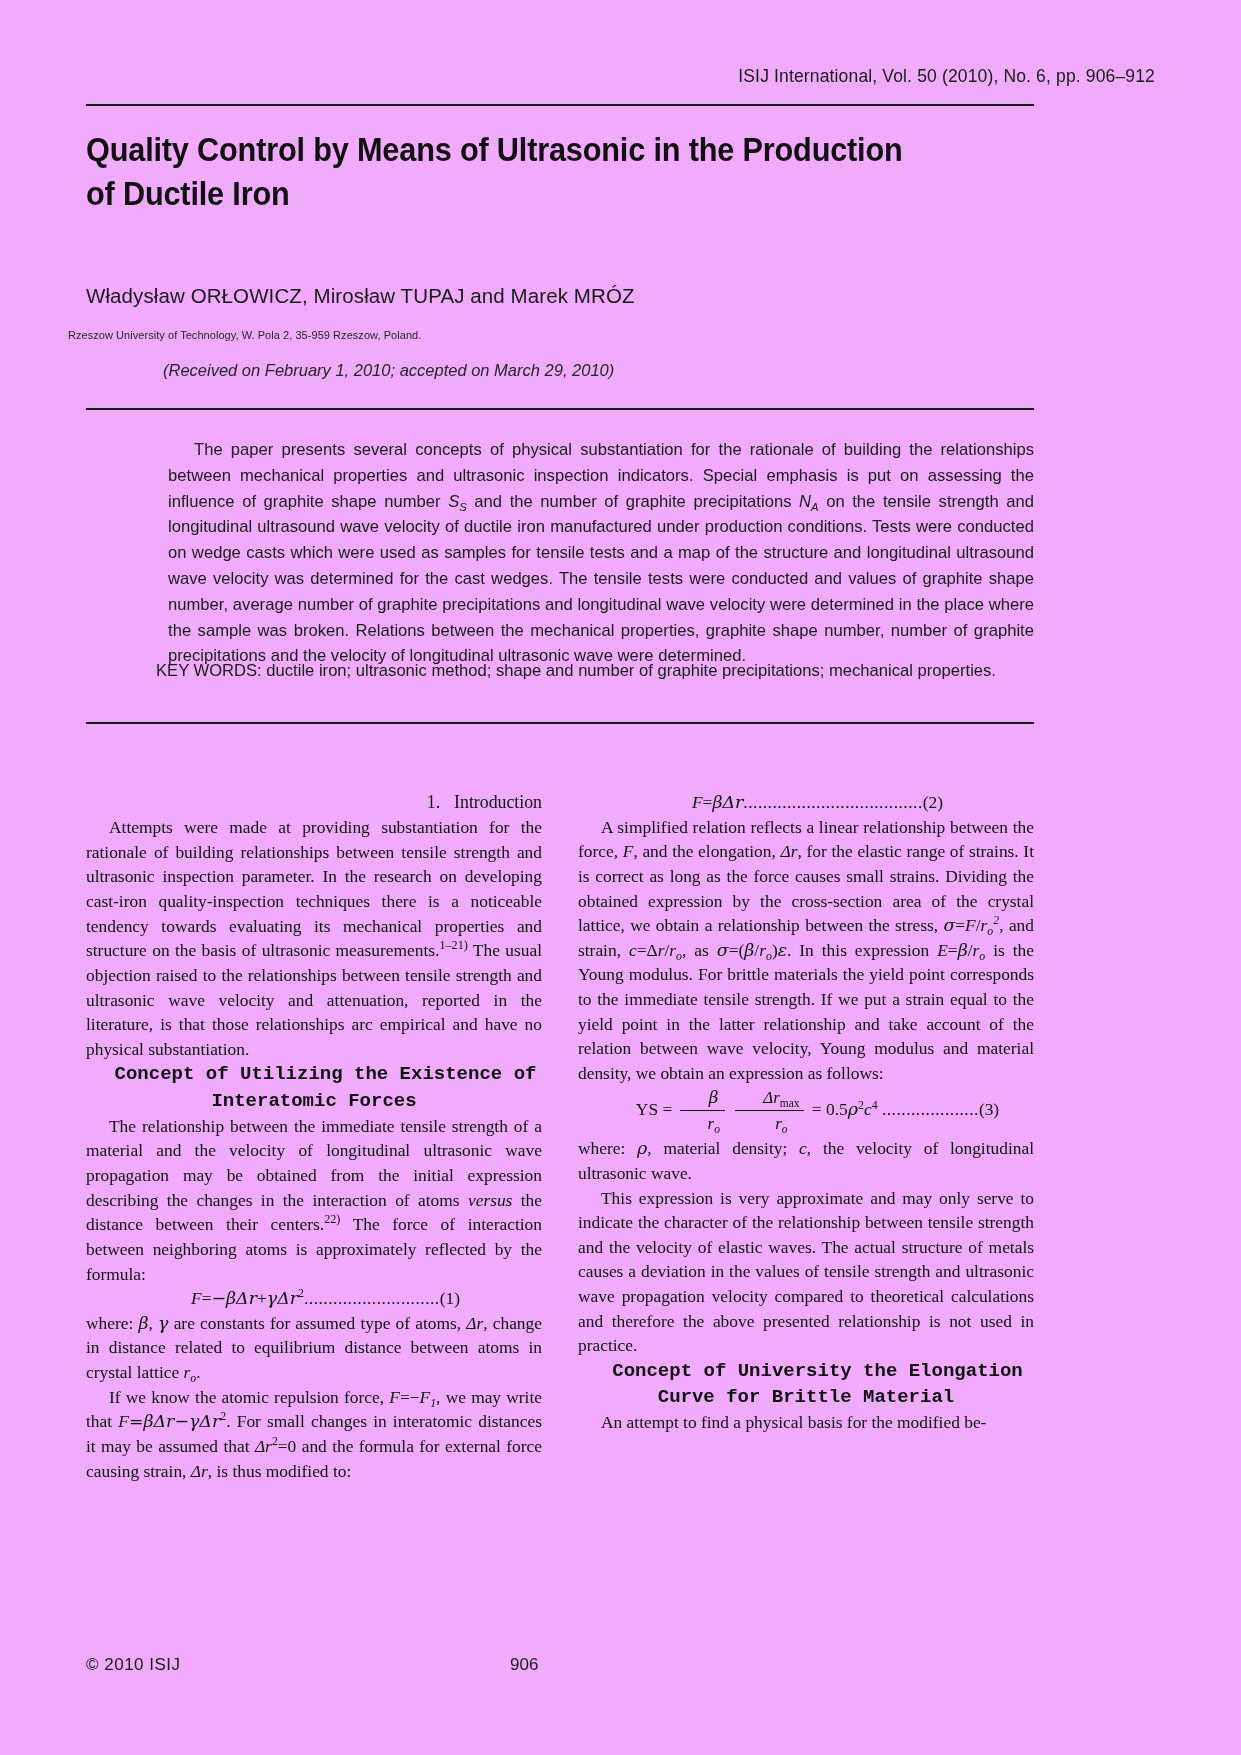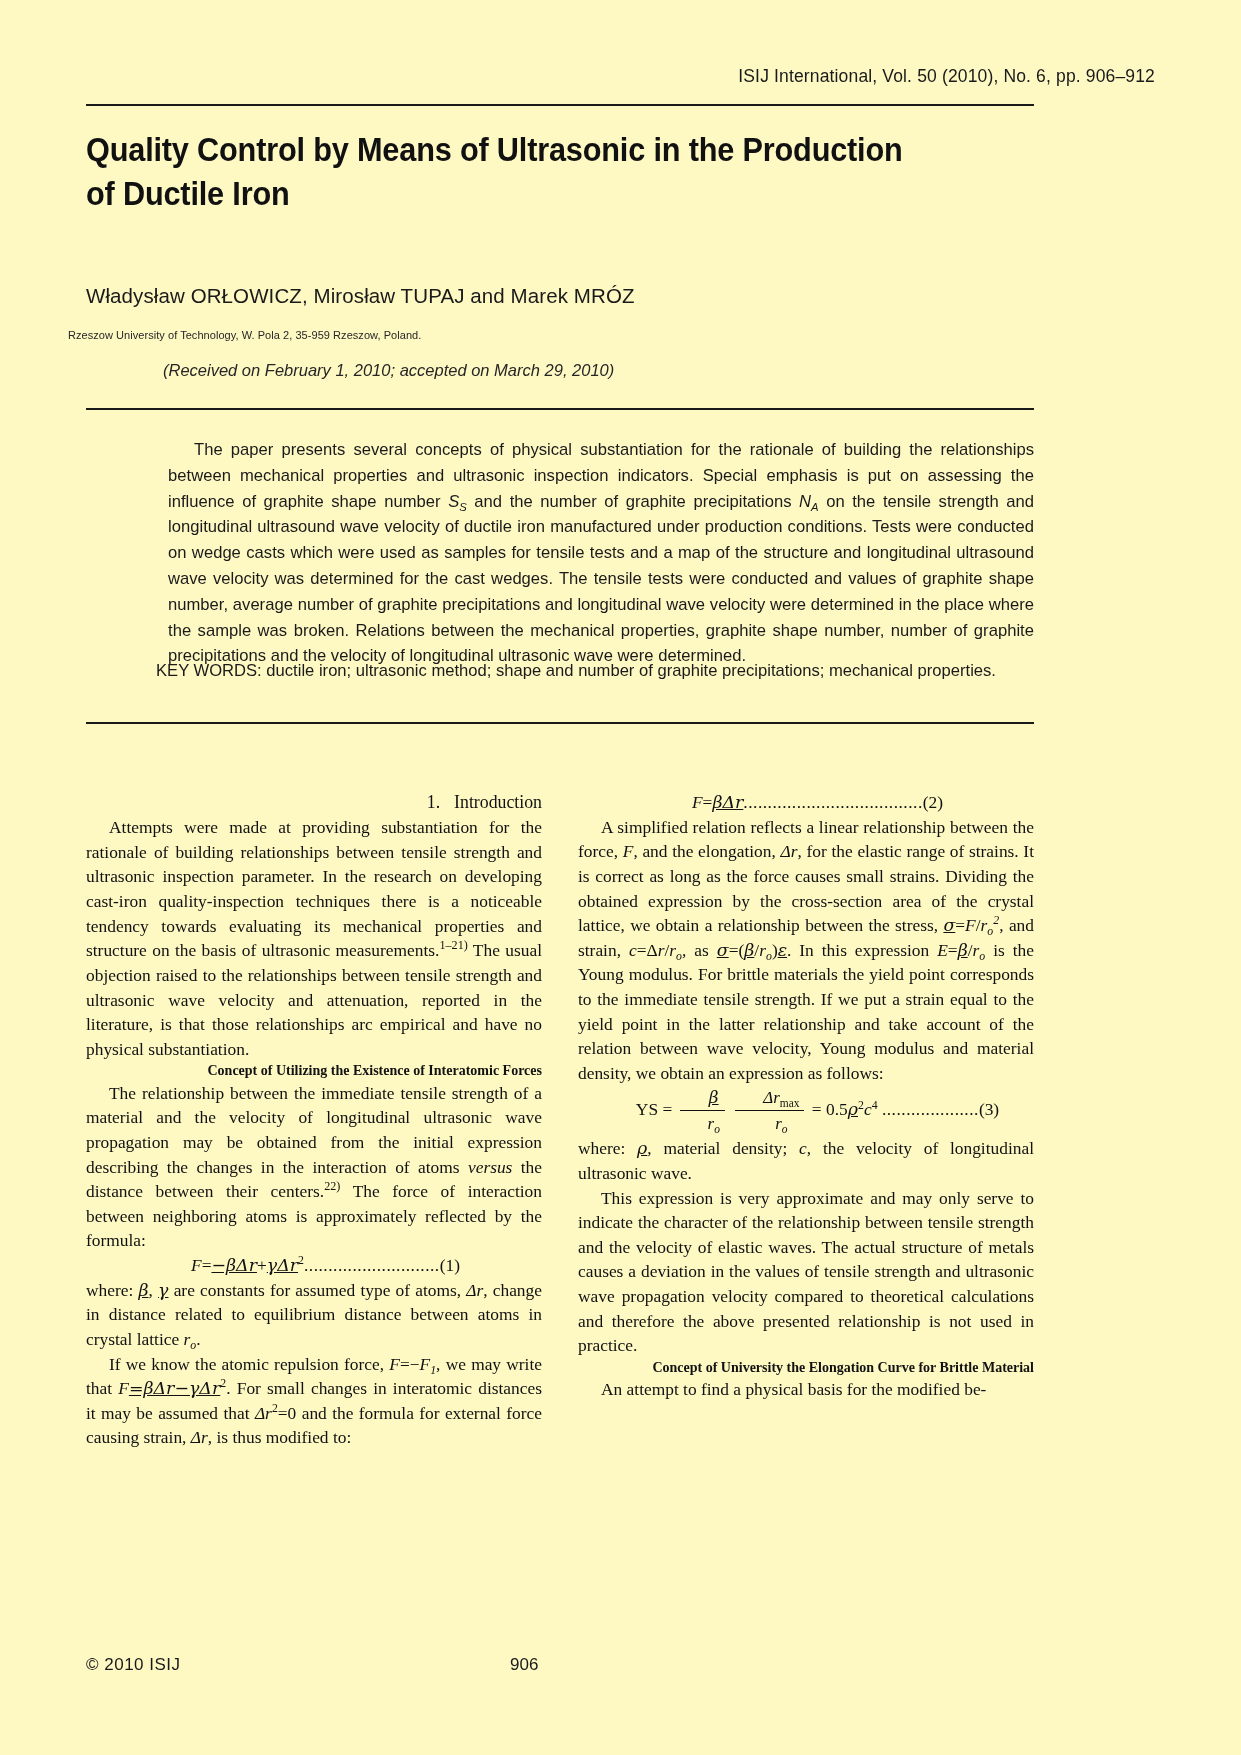--- a/index.html
+++ b/index.html
@@ -4,21 +4,21 @@
 <style>
   html, body {
     margin: 0;
     padding: 0;
     background: #ffffff;
   }
   .page {
     position: relative;
     width: 1241px;
     height: 1755px;
-    background: #fef9c3;
+    background: #f0abfc;
     margin: 0 auto;
     overflow: hidden;
     font-family: "Liberation Serif", "DejaVu Serif", serif;
     color: #000000;
   }
 
   
   .running-head {
     position: absolute;
     top: 66px;
@@ -152,42 +152,43 @@
     font-weight: normal;
     font-size: 17.8px;
     text-indent: 0;
     text-align: right;
   }
   .sec-head .num { margin-right: 14px; }
 
   .sub-head {
     margin: 14px 0 3px 0;
     font-weight: bold;
-    font-size: 14px;
-    text-indent: 0;
-    text-align: right;
+    font-size: 19px;
+    text-indent: 0;
+    text-align: center;
     line-height: 1.38;
+    font-family: Liberation Mono, monospace;
   }
 
   
   .eq {
     text-indent: 0;
     text-align: center;
     margin: 11px 0 11px 0;
     font-size: 17.4px;
     white-space: nowrap;
   }
   .eq-3 {
     text-indent: 0;
     text-align: center;
     margin: 16px 0 18px 0;
     font-size: 17.4px;
   }
   i.v { font-style: italic; }
-  .gk { font-family: "DejaVu Serif", serif; font-style: italic; text-decoration: underline; }
+  .gk { font-family: "DejaVu Serif", serif; font-style: italic; }
   sub { font-size: 0.68em; line-height: 0; }
   sup { font-size: 0.68em; line-height: 0; }
   .sup-ref { font-size: 0.7em; vertical-align: super; line-height: 0; }
   .dots { letter-spacing: 0.5px; }
 
   .frac {
     display: inline-block;
     vertical-align: middle;
     text-align: center;
     margin: 0 3px;

